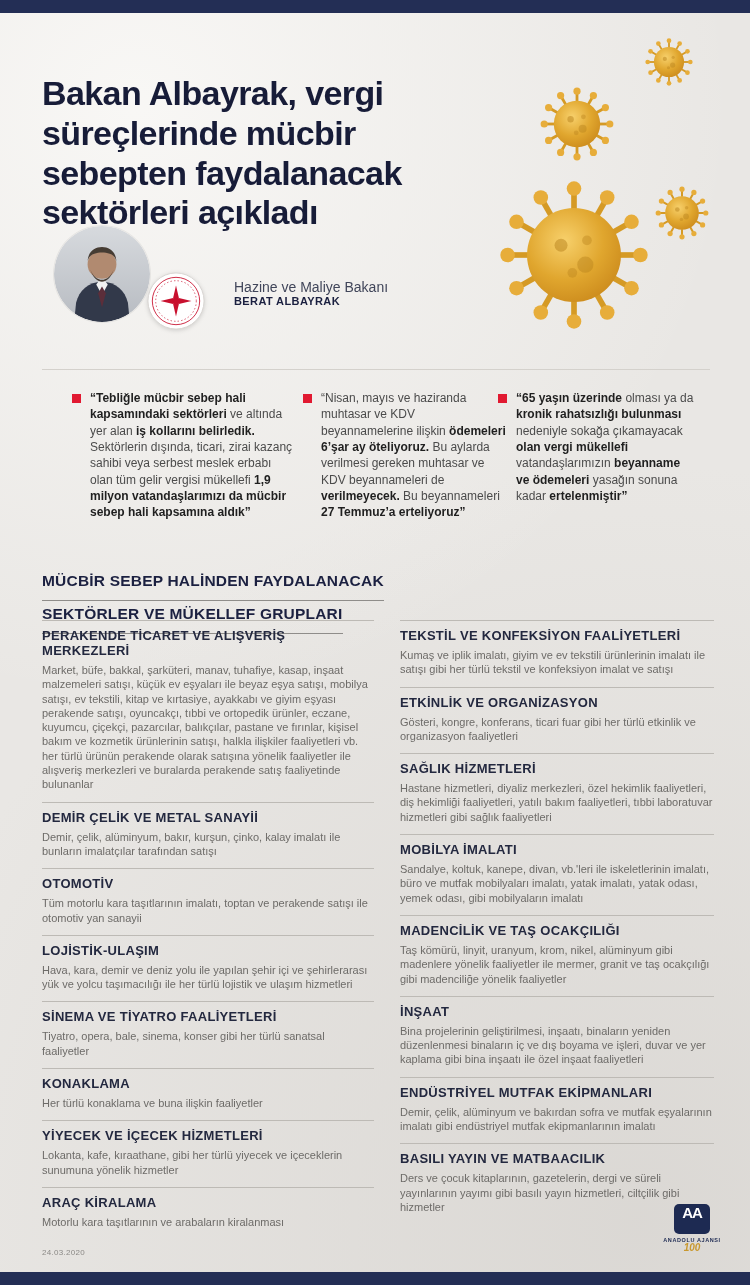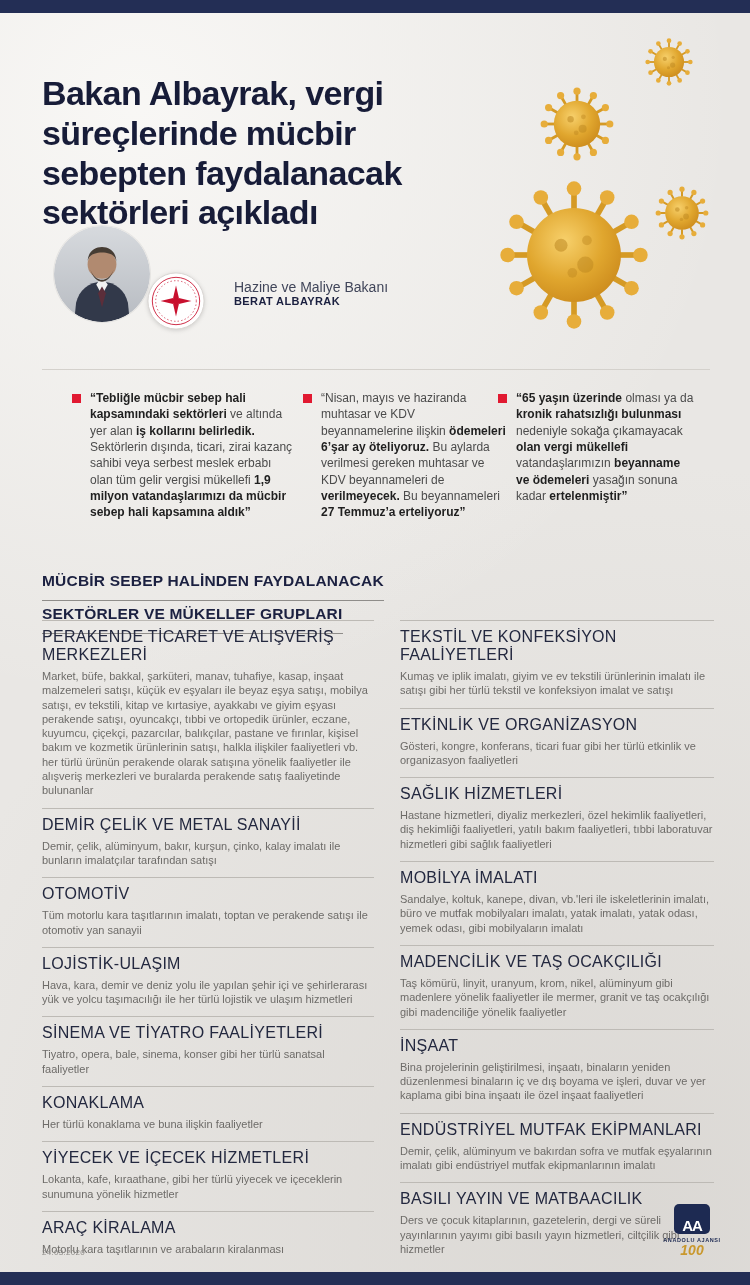--- a/index.html
+++ b/index.html
@@ -41,31 +41,31 @@
   .q3{ left:498px; top:390px; width:198px; }
 
   .section-heading{ position:absolute; left:42px; top:572px; font-size:15.5px; font-weight:bold;
                     color:#1b2040; letter-spacing:.2px; }
   .section-heading .shl{ display:table; border-bottom:1px solid #8f8d8a; padding-bottom:10px; margin-bottom:4px; }
 
   .col{ position:absolute; top:620px; }
   .col.left{ left:42px; width:332px; }
   .col.right{ left:400px; width:314px; }
   .sector{ border-top:1px solid #bdbab5; padding-top:7px; margin-bottom:10px; }
-  .sector-title{ font-size:16px; font-weight:normal; color:#23283f; letter-spacing:.3px; margin-bottom:5px; }
+  .sector-title{ font-size:13px; font-weight:bold; color:#23283f; letter-spacing:.3px; margin-bottom:5px; }
   .sector-body{ font-size:11px; line-height:1.3; color:#6d6b68; }
 
   .date{ position:absolute; left:42px; top:1248px; font-size:8px; color:#8b8986; letter-spacing:.3px; }
 
   .agency{ position:absolute; right:22px; top:1204px; width:72px; text-align:center; }
   .aa-mark{ width:36px; height:30px; margin:0 auto 3px auto; background:#1d2a52; border-radius:5px;
-            display:flex; align-items:flex-end; justify-content:center;
+            display:flex; align-items:flex-start; justify-content:center;
             color:#fff; font-weight:bold; font-size:15px; letter-spacing:-1px; }
   .aa-name{ font-size:5.5px; font-weight:bold; color:#1d2a52; letter-spacing:.6px; }
-  .aa-100{ font-size:14px; font-style:italic; font-weight:bold; color:#c9982e; line-height:1; }
+  .aa-100{ font-size:10px; font-style:italic; font-weight:bold; color:#c9982e; line-height:1; }
 </style>
 </head>
 <body>
 
 <div class="page">
 
   <div class="bar top"></div>
 
   <h1 class="title">
     <span>Bakan Albayrak, vergi</span>

